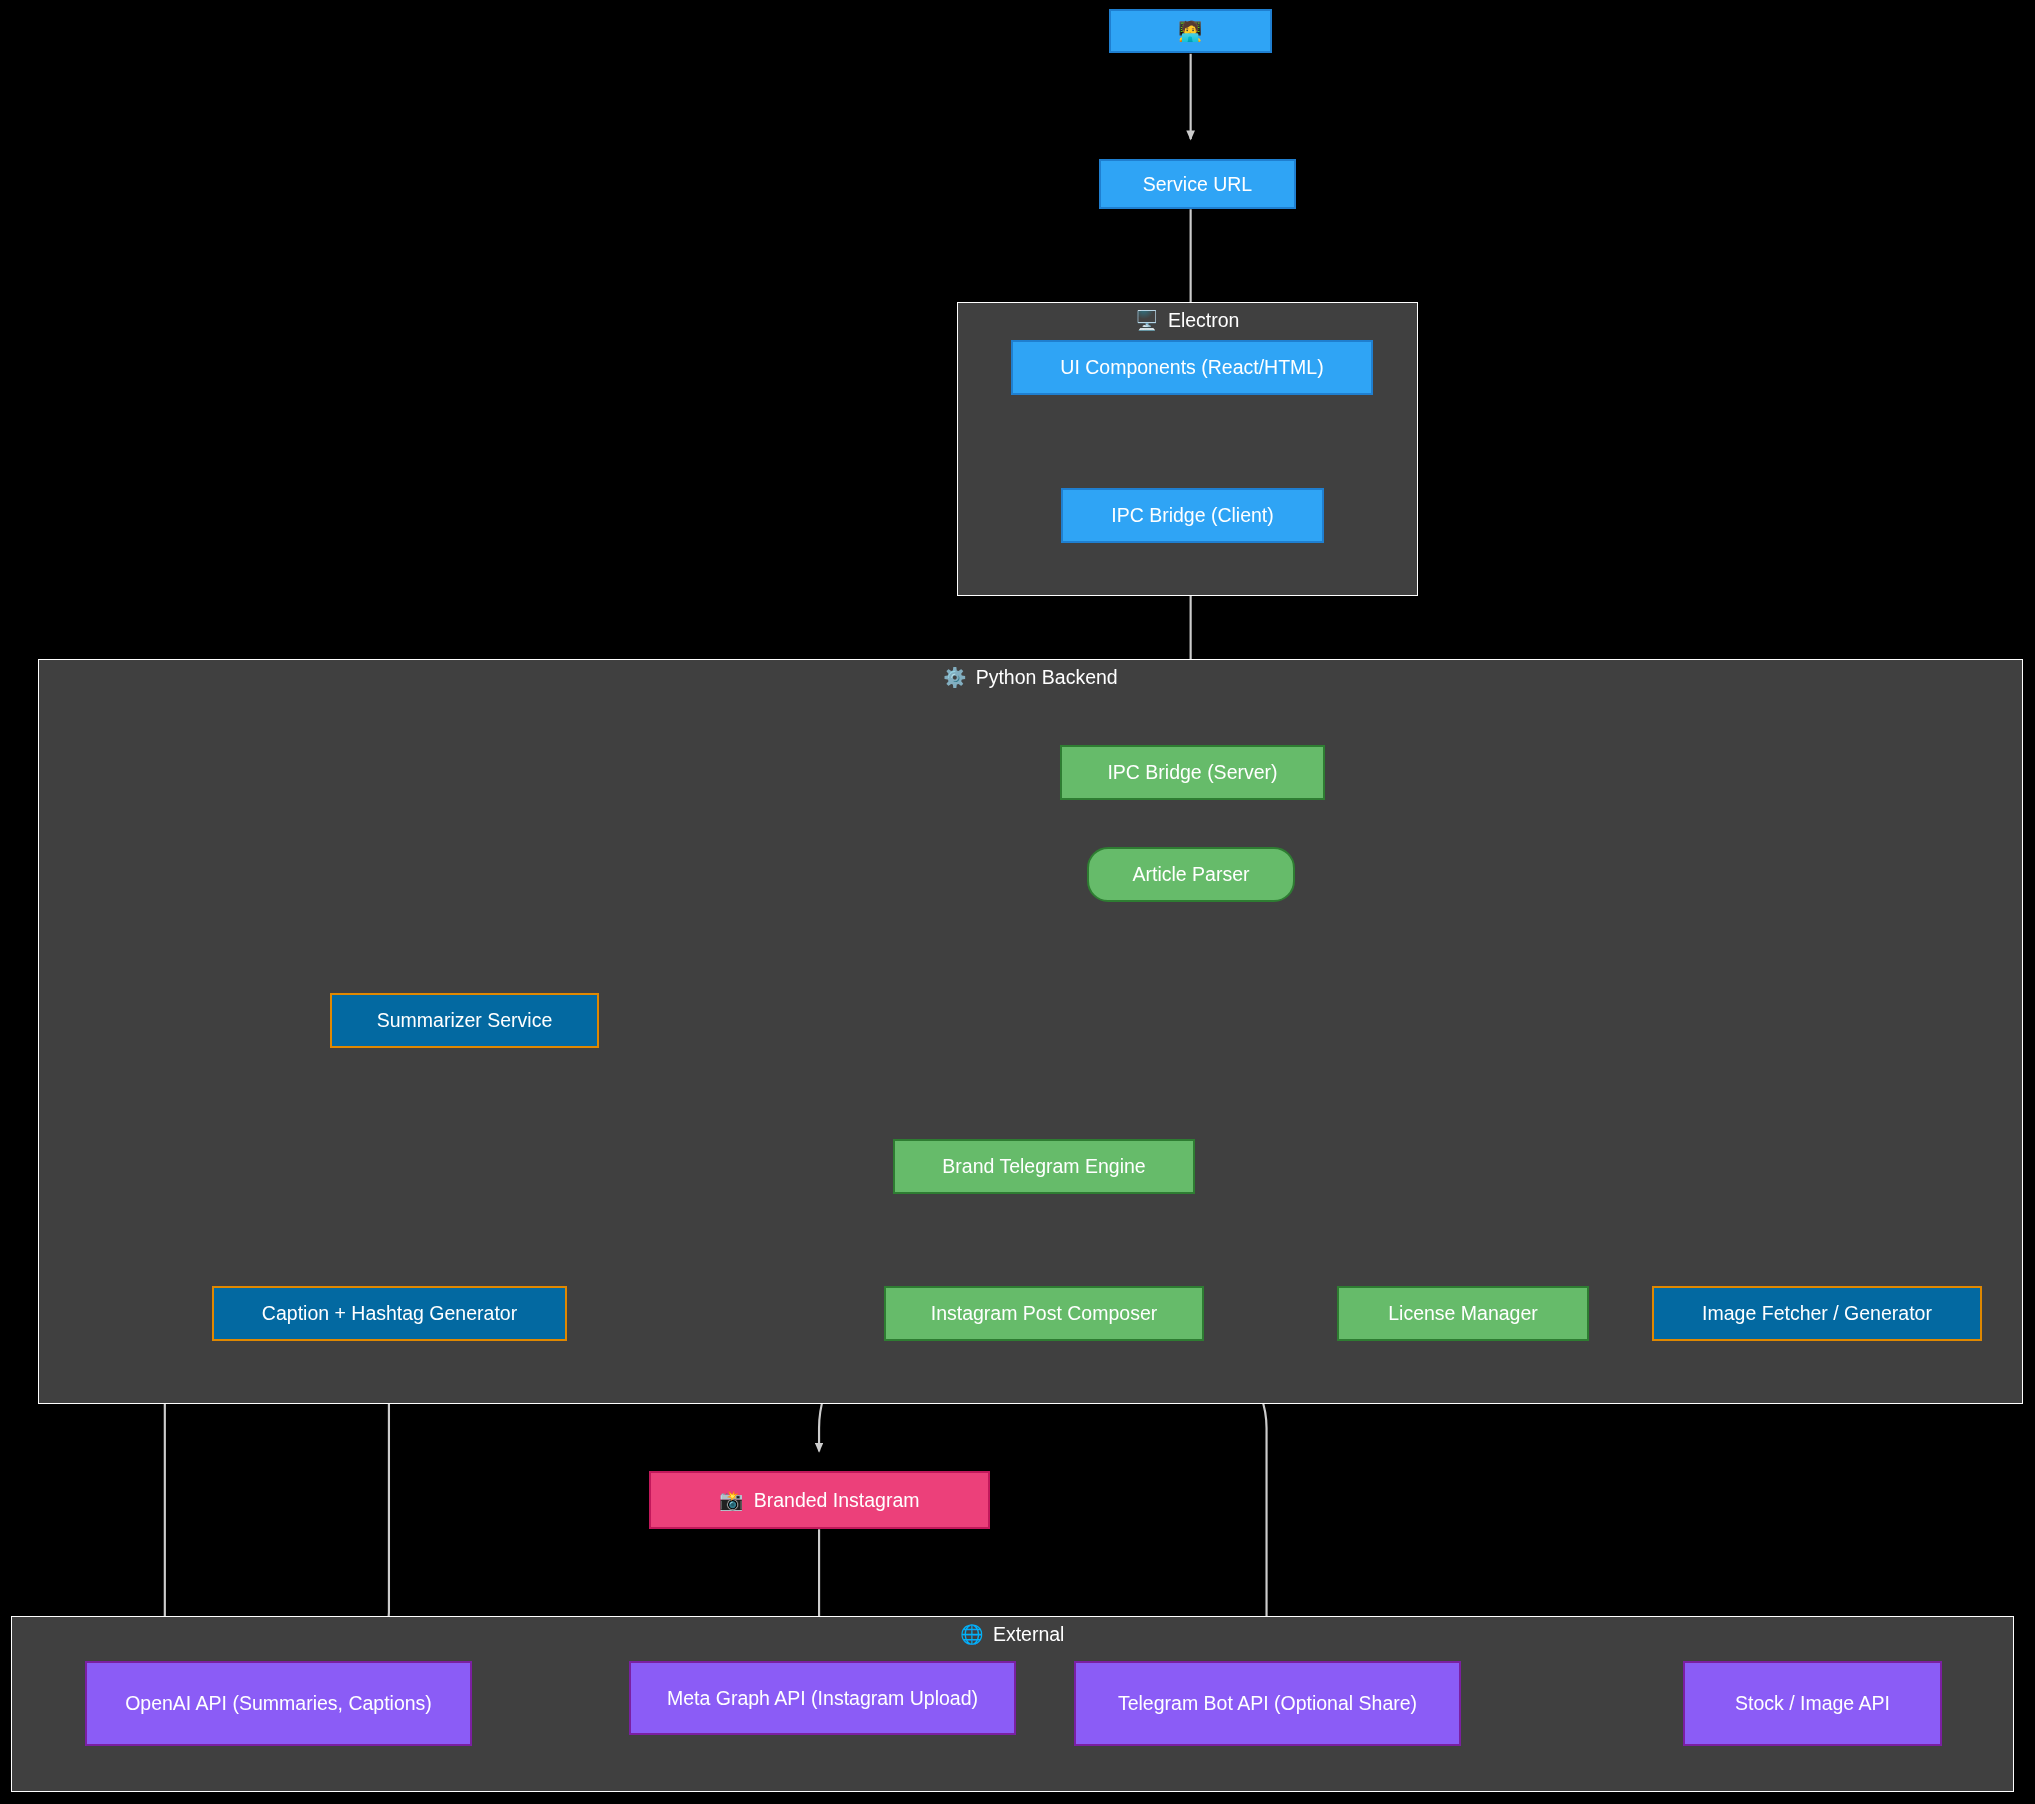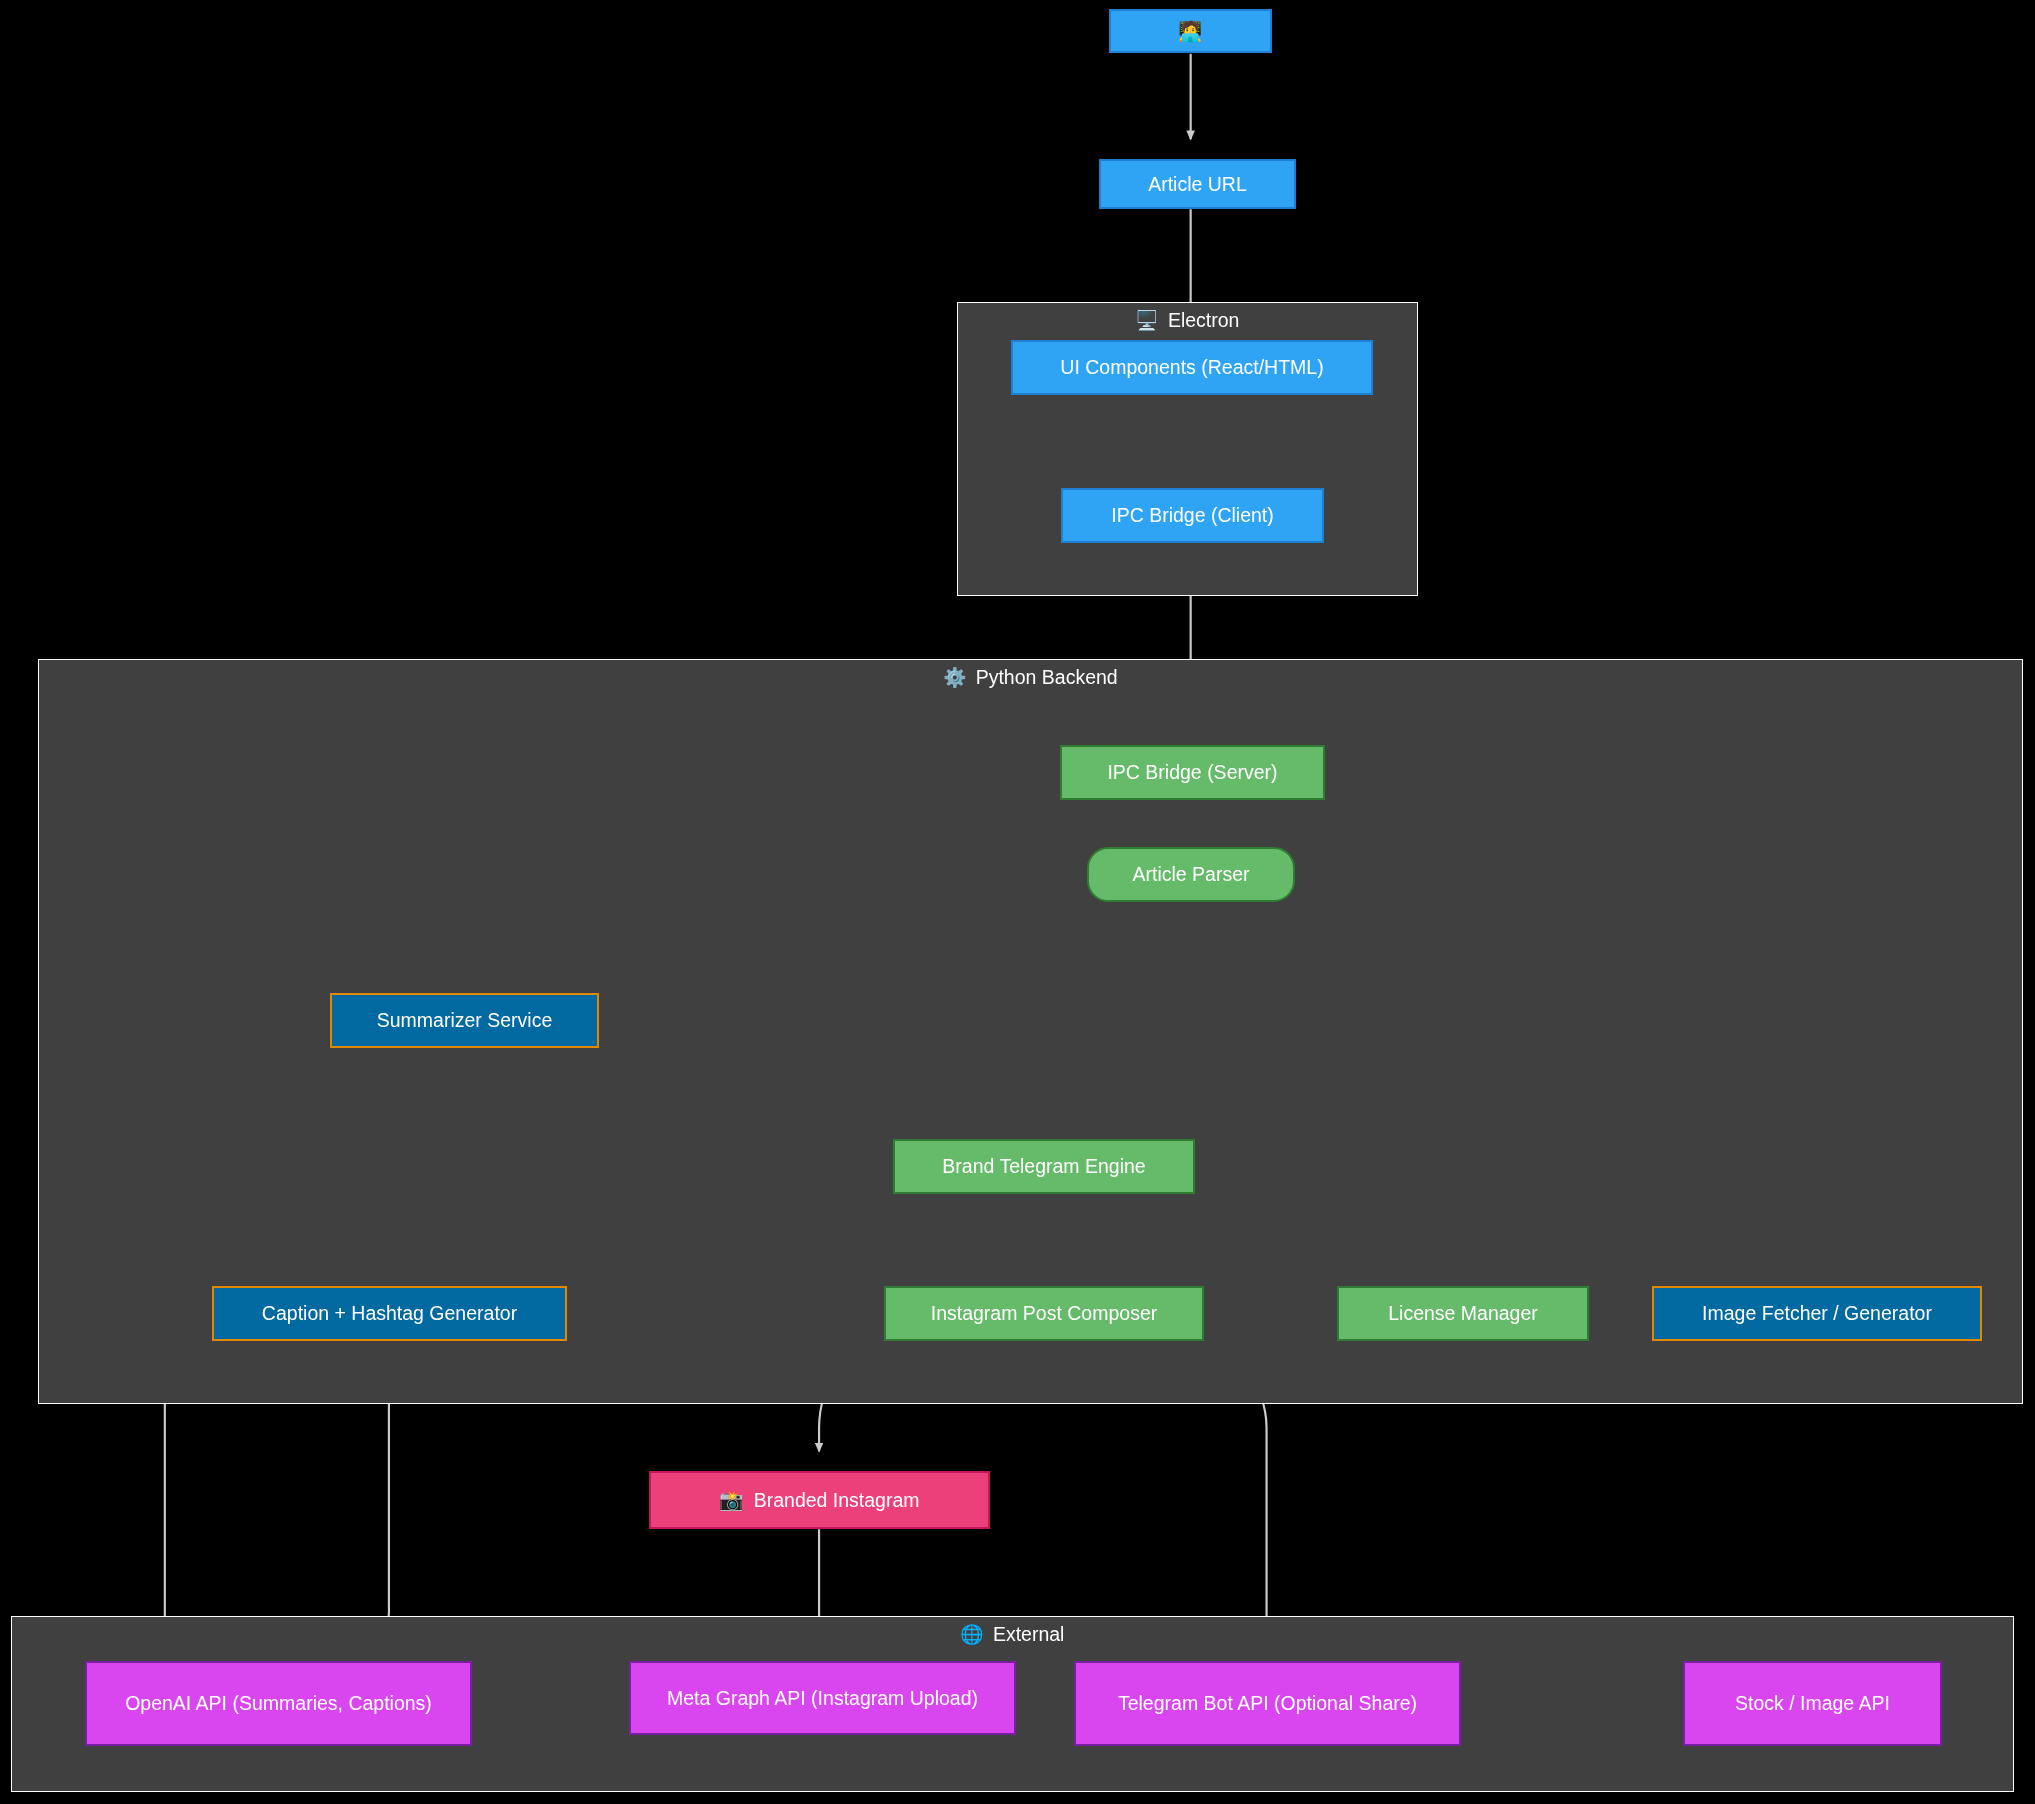--- a/index.html
+++ b/index.html
@@ -10,21 +10,21 @@
   .cluster-label{position:absolute;color:#ffffff;font-size:19.5px;line-height:1;white-space:nowrap;
                  display:flex;align-items:center;gap:8.7px;}
   .cluster-label .emo{font-size:19px;}
   .node{position:absolute;box-sizing:border-box;display:flex;align-items:center;
         justify-content:center;text-align:center;color:#ffffff;font-size:19.5px;line-height:1.35;
         padding:4.3px 10px;}
   .node .lbl{display:flex;align-items:center;gap:10px;justify-content:center;flex-wrap:wrap;}
   .n-blue{background:#2fa4f5;border:2.9px solid #1f7fd0;}
   .n-green{background:#66bb6a;border:2.9px solid #2e7d32;}
   .n-orange{background:#0369a1;border:2.9px solid #e08800;}
-  .n-purple{background:#d946ef;border:2.9px solid #7b1fa2;}
+  .n-purple{background:#8b5cf6;border:2.9px solid #7b1fa2;}
   .n-pink{background:#ec407a;border:2.9px solid #c2185b;}
 </style>
 </head>
 <body>
 
 <div id="stage">
 
   <svg id="wires" viewBox="0 0 2815 2496">
     <defs>
       <marker id="ah" markerWidth="14" markerHeight="12" refX="12" refY="6" orient="auto" markerUnits="userSpaceOnUse">
@@ -68,21 +68,21 @@
       </div>
     </div>
   <div id="nodes">
       <div class="node n-blue" style="left: 1109px; top: 9.4px; width: 163px; height: 44px;">
         <span class="lbl">
           <span>🧑‍💻</span>
         </span>
       </div>
       <div class="node n-blue" style="left: 1099px; top: 159px; width: 197px; height: 50px;">
         <span class="lbl">
-          <span>Article URL</span>
+          <span>Service URL</span>
         </span>
       </div>
       <div class="node n-blue" style="left: 1011px; top: 340px; width: 362px; height: 55px;">
         <span class="lbl">
           <span>UI Components (React/HTML)</span>
         </span>
       </div>
       <div class="node n-blue" style="left: 1061px; top: 488px; width: 263px; height: 55px;">
         <span class="lbl">
           <span>IPC Bridge (Client)</span>

